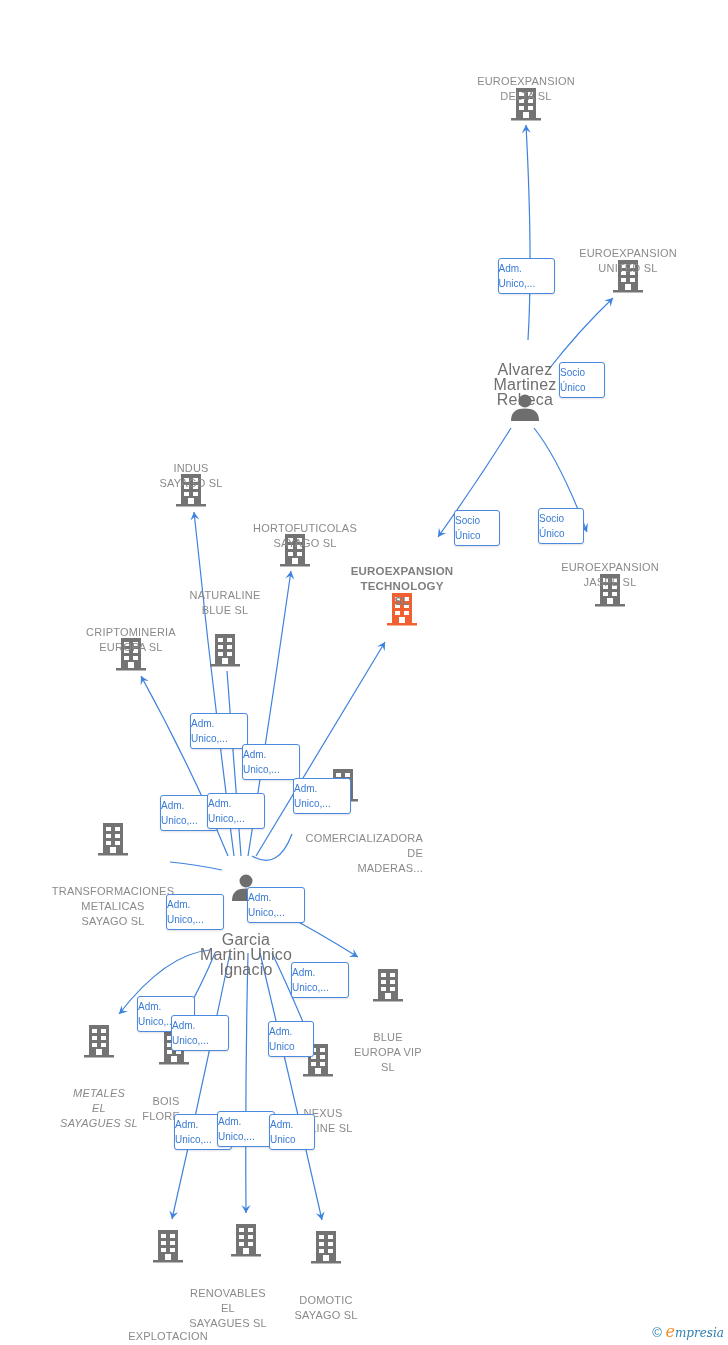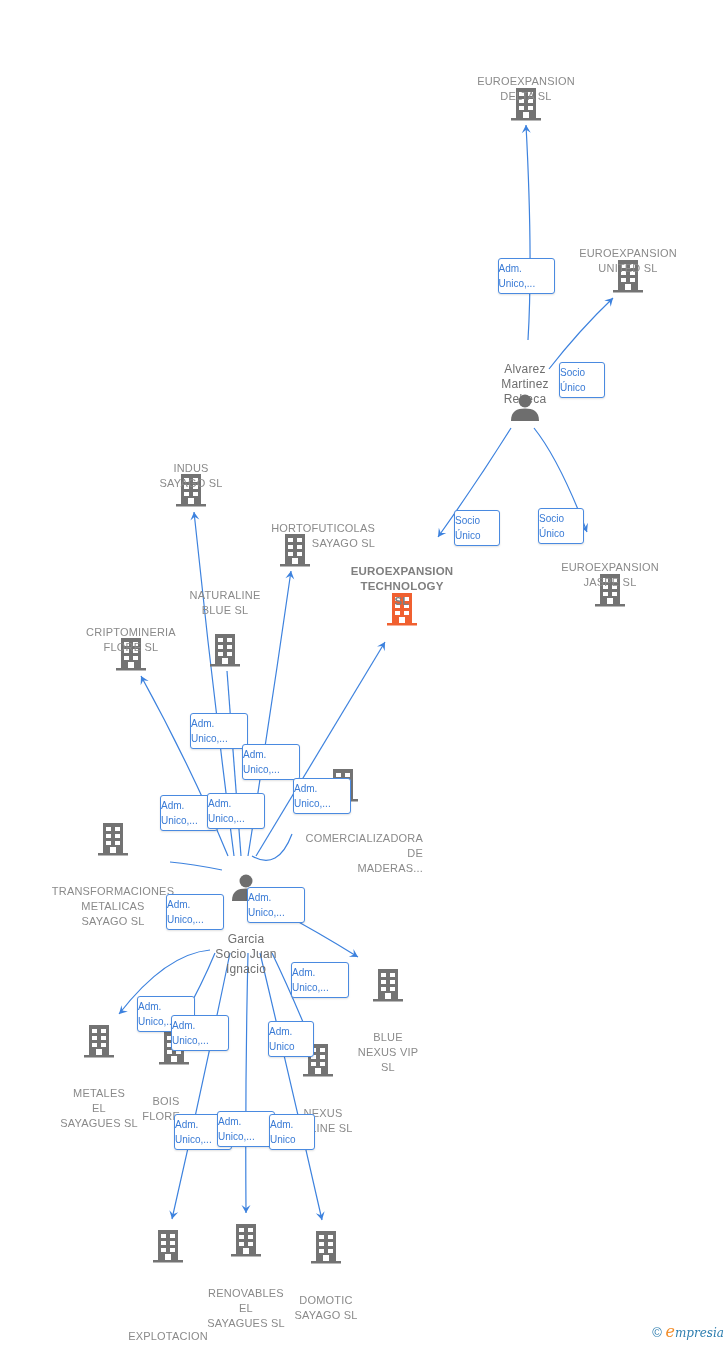--- a/index.html
+++ b/index.html
@@ -2,21 +2,21 @@
 <html><head>
 <meta charset="utf-8">
 <style>
   html, body { margin:0; padding:0; background:#ffffff; }
   body { width:728px; height:1345px; position:relative; overflow:hidden;
          font-family:"Liberation Sans", sans-serif; }
   #edges { position:absolute; left:0; top:0; width:728px; height:1345px; }
   .node { position:absolute; text-align:center;margin-top:24px; }
   .node .label { color:#8a8a8a; font-size:11px; line-height:15px; letter-spacing:0.2px; white-space:pre-line; }
   .node.focus .label { font-weight:bold; font-size:11.5px; color:#7f7f7f; }
-  .node.person .label { color:#6f6f6f; font-size:12px; line-height:15px; }
+  .node.person .label { color:#6f6f6f; font-size:16px; line-height:15px; }
   .icon { display:block; margin:0 auto; }
   .rel { position:absolute; background:#fff; border:1px solid #4a8ae0; border-radius:3px;
          color:#3a7bd5; font-size:10px; line-height:15px; text-align:left;
          box-shadow:0 1px 2px rgba(0,0,0,0.12); padding:2px 0;margin-top:46px; }
   .brand { position:absolute; right:4px; bottom:4px; font-size:13px; color:#2f7fb0;margin-top:12px; }
   .brand .e { color:#f28c28; font-style:italic; font-family:"DejaVu Serif", serif; font-size:16px; }
   .brand .rest { color:#2f7fb0; font-style:italic; font-family:"DejaVu Serif", serif; font-size:12px; }
 </style>
 </head>
 <body>
@@ -137,38 +137,38 @@
       <rect x="8" y="2" width="20" height="31" fill="#737373"></rect>
      <rect x="3" y="32" width="30" height="2.5" fill="#737373"></rect>
      <rect x="11" y="6" width="5" height="4" fill="#fff"></rect>
       <rect x="20" y="6" width="5" height="4" fill="#fff"></rect>
      <rect x="11" y="13" width="5" height="4" fill="#fff"></rect>
       <rect x="20" y="13" width="5" height="4" fill="#fff"></rect>
      <rect x="11" y="20" width="5" height="4" fill="#fff"></rect>
       <rect x="20" y="20" width="5" height="4" fill="#fff"></rect>
      <rect x="15" y="26" width="6" height="6" fill="#fff"></rect>
     </svg>
-    <div class="node" style="left: 215px; width: 160px; top: 497px; text-align: right;">
+    <div class="node" style="left: 225px; width: 160px; top: 497px;">
       <div class="label">HORTOFUTICOLAS
 SAYAGO  SL</div>
     </div>
     <svg width="36" height="36" viewBox="0 0 36 36" class="icon" style="position: absolute; left: 113px; top: 636px;">
       <rect x="8" y="2" width="20" height="31" fill="#737373"></rect>
      <rect x="3" y="32" width="30" height="2.5" fill="#737373"></rect>
      <rect x="11" y="6" width="5" height="4" fill="#fff"></rect>
       <rect x="20" y="6" width="5" height="4" fill="#fff"></rect>
      <rect x="11" y="13" width="5" height="4" fill="#fff"></rect>
       <rect x="20" y="13" width="5" height="4" fill="#fff"></rect>
      <rect x="11" y="20" width="5" height="4" fill="#fff"></rect>
       <rect x="20" y="20" width="5" height="4" fill="#fff"></rect>
      <rect x="15" y="26" width="6" height="6" fill="#fff"></rect>
     </svg>
     <div class="node" style="left: 51px; width: 160px; top: 601px;">
       <div class="label">CRIPTOMINERIA
-FLORE  SL</div>
+EUROPA  SL</div>
     </div>
     <svg width="36" height="36" viewBox="0 0 36 36" class="icon" style="position: absolute; left: 207px; top: 632px;">
       <rect x="8" y="2" width="20" height="31" fill="#737373"></rect>
      <rect x="3" y="32" width="30" height="2.5" fill="#737373"></rect>
      <rect x="11" y="6" width="5" height="4" fill="#fff"></rect>
       <rect x="20" y="6" width="5" height="4" fill="#fff"></rect>
      <rect x="11" y="13" width="5" height="4" fill="#fff"></rect>
       <rect x="20" y="13" width="5" height="4" fill="#fff"></rect>
      <rect x="11" y="20" width="5" height="4" fill="#fff"></rect>
       <rect x="20" y="20" width="5" height="4" fill="#fff"></rect>
@@ -216,35 +216,35 @@
      <rect x="11" y="6" width="5" height="4" fill="#fff"></rect>
       <rect x="20" y="6" width="5" height="4" fill="#fff"></rect>
      <rect x="11" y="13" width="5" height="4" fill="#fff"></rect>
       <rect x="20" y="13" width="5" height="4" fill="#fff"></rect>
      <rect x="11" y="20" width="5" height="4" fill="#fff"></rect>
       <rect x="20" y="20" width="5" height="4" fill="#fff"></rect>
      <rect x="15" y="26" width="6" height="6" fill="#fff"></rect>
     </svg>
     <div class="node" style="left: 308px; width: 160px; top: 1006px;">
       <div class="label">BLUE
-NEXUS VIP
+EUROPA VIP
 SL</div>
     </div>
     <svg width="36" height="36" viewBox="0 0 36 36" class="icon" style="position: absolute; left: 81px; top: 1023px;">
       <rect x="8" y="2" width="20" height="31" fill="#737373"></rect>
      <rect x="3" y="32" width="30" height="2.5" fill="#737373"></rect>
      <rect x="11" y="6" width="5" height="4" fill="#fff"></rect>
       <rect x="20" y="6" width="5" height="4" fill="#fff"></rect>
      <rect x="11" y="13" width="5" height="4" fill="#fff"></rect>
       <rect x="20" y="13" width="5" height="4" fill="#fff"></rect>
      <rect x="11" y="20" width="5" height="4" fill="#fff"></rect>
       <rect x="20" y="20" width="5" height="4" fill="#fff"></rect>
      <rect x="15" y="26" width="6" height="6" fill="#fff"></rect>
     </svg>
-    <div class="node" style="left: 19px; width: 160px; top: 1062px;">
+    <div class="node" style="left: 19px; width: 160px; top: 1062px; font-style: italic;">
       <div class="label">METALES
 EL
 SAYAGUES  SL</div>
     </div>
     <svg width="36" height="36" viewBox="0 0 36 36" class="icon" style="position: absolute; left: 156px; top: 1030px;">
       <rect x="8" y="2" width="20" height="31" fill="#737373"></rect>
      <rect x="3" y="32" width="30" height="2.5" fill="#737373"></rect>
      <rect x="11" y="6" width="5" height="4" fill="#fff"></rect>
       <rect x="20" y="6" width="5" height="4" fill="#fff"></rect>
      <rect x="11" y="13" width="5" height="4" fill="#fff"></rect>
@@ -292,21 +292,21 @@
       <rect x="8" y="2" width="20" height="31" fill="#737373"></rect>
      <rect x="3" y="32" width="30" height="2.5" fill="#737373"></rect>
      <rect x="11" y="6" width="5" height="4" fill="#fff"></rect>
       <rect x="20" y="6" width="5" height="4" fill="#fff"></rect>
      <rect x="11" y="13" width="5" height="4" fill="#fff"></rect>
       <rect x="20" y="13" width="5" height="4" fill="#fff"></rect>
      <rect x="11" y="20" width="5" height="4" fill="#fff"></rect>
       <rect x="20" y="20" width="5" height="4" fill="#fff"></rect>
      <rect x="15" y="26" width="6" height="6" fill="#fff"></rect>
     </svg>
-    <div class="node" style="left: 166px; width: 160px; top: 1262px;">
+    <div class="node" style="left: 148px; width: 160px; top: 1262px;">
       <div class="label">RENOVABLES
 EL
 SAYAGUES  SL</div>
     </div>
     <svg width="36" height="36" viewBox="0 0 36 36" class="icon" style="position: absolute; left: 308px; top: 1229px;">
       <rect x="8" y="2" width="20" height="31" fill="#737373"></rect>
      <rect x="3" y="32" width="30" height="2.5" fill="#737373"></rect>
      <rect x="11" y="6" width="5" height="4" fill="#fff"></rect>
       <rect x="20" y="6" width="5" height="4" fill="#fff"></rect>
      <rect x="11" y="13" width="5" height="4" fill="#fff"></rect>
@@ -327,21 +327,21 @@
       <div class="label">Alvarez
 Martinez
 Rebeca</div>
     </div>
     <svg width="30" height="30" viewBox="0 0 30 30" class="icon" style="position: absolute; left: 231px; top: 872px;">
       <circle cx="15" cy="9" r="6.5" fill="#6e6e6e"></circle>
     <path d="M1 29 C1 19 7 16.5 15 16.5 C23 16.5 29 19 29 29 Z" fill="#6e6e6e"></path>
     </svg>
     <div class="node person" style="left: 186px; width: 120px; top: 908px;">
       <div class="label">Garcia
-Socio Juan
+Martin Unico
 Ignacio</div>
     </div>
     <div class="rel" style="left: 497.5px; top: 212px; width: 55px; white-space: pre-line;">Adm.
 Unico,...</div>
     <div class="rel" style="left: 559px; top: 316px; width: 44px; white-space: pre-line;">Socio
 Único</div>
     <div class="rel" style="left: 454px; top: 464px; width: 44px; white-space: pre-line;">Socio
 Único</div>
     <div class="rel" style="left: 538px; top: 462px; width: 44px; white-space: pre-line;">Socio
 Único</div>

